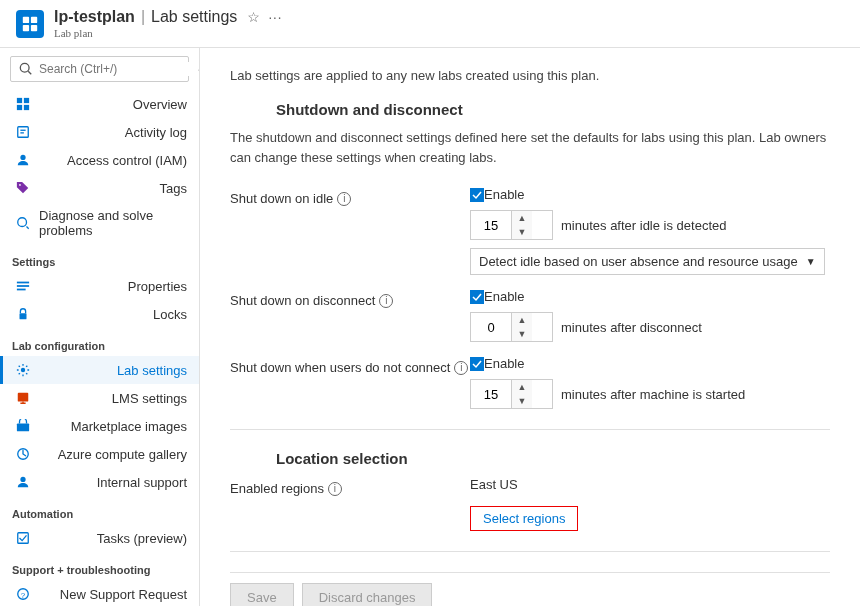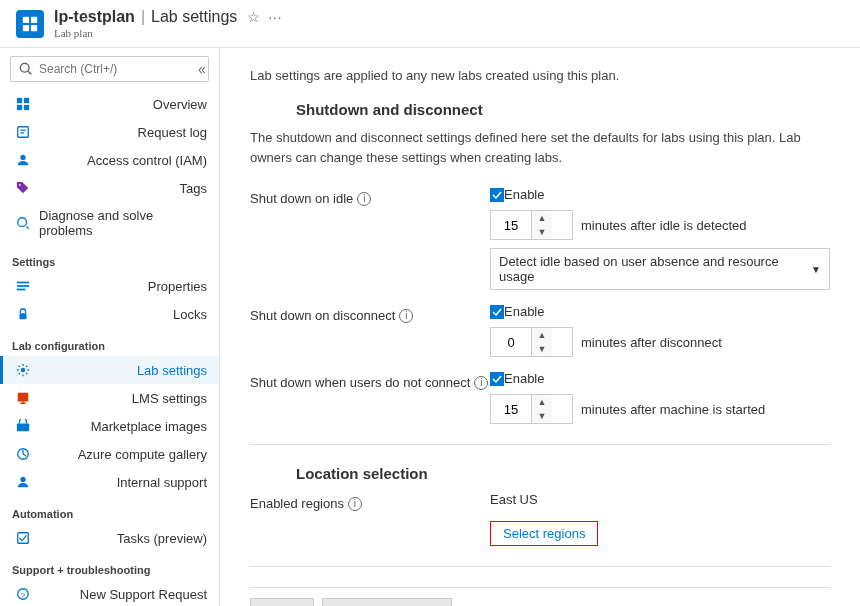--- a/index.html
+++ b/index.html
@@ -13,21 +13,21 @@
     .top-bar-title { font-size: 16px; font-weight: 600; color: #333; }
     .top-bar-separator { color: #999; margin: 0 6px; font-size: 16px; }
     .top-bar-page { font-size: 16px; color: #333; }
     .top-bar-subtitle { font-size: 11px; color: #666; margin-top: 1px; font-family: Liberation Serif, serif; }
     .top-bar-actions { display: flex; align-items: center; margin-left: 10px; gap: 8px; }
     .top-bar-actions span { color: #666; font-size: 14px; cursor: pointer; }
 
     .main-layout { display: flex; flex: 1; overflow: hidden; }
 
     
-    .sidebar { width: 220px; background: #fff; border-right: 1px solid #e0e0e0; overflow-y: auto; flex-shrink: 0; padding-bottom: 16px; }
+    .sidebar { width: 200px; background: #fff; border-right: 1px solid #e0e0e0; overflow-y: auto; flex-shrink: 0; padding-bottom: 16px; }
     .search-box { display: flex; align-items: center; margin: 8px 10px; border: 1px solid #ccc; border-radius: 2px; padding: 4px 8px; background: #fff; }
     .search-box input { border: none; outline: none; font-size: 12px; flex: 1; color: #333; }
     .search-icon-svg { width: 14px; height: 14px; margin-right: 6px; color: #555; flex-shrink: 0; }
     .collapse-btn { margin-left: 4px; cursor: pointer; color: #666; font-size: 14px; }
 
     .sidebar-section-label { font-size: 11px; font-weight: 600; color: #444; padding: 12px 12px 4px 12px; text-transform: none; }
     .sidebar-item { display: flex; align-items: center; padding: 6px 12px; cursor: pointer; color: #333; font-size: 13px; gap: 8px; border-left: 3px solid transparent; justify-content: space-between; }
     .sidebar-item.active { background: #EFF6FC; border-left: 3px solid #0078d4; color: #0078d4; }
     .sidebar-item-icon { width: 16px; height: 16px; flex-shrink: 0; display: flex; align-items: center; justify-content: center; }
     .icon-blue { color: #0078d4; }
@@ -124,21 +124,21 @@
     </div>
 
     <div class="sidebar-item">
       <div class="sidebar-item-icon icon-blue">
         <svg width="14" height="14" viewBox="0 0 16 16" fill="none" stroke="currentColor" stroke-width="1.5">
             <rect x="2" y="2" width="12" height="12" rx="1"></rect>
             <line x1="5" y1="6" x2="11" y2="6"></line>
             <line x1="5" y1="9" x2="9" y2="9"></line>
           </svg>
       </div>
-      <span>Request log</span>
+      <span>Activity log</span>
     </div>
 
     <div class="sidebar-item">
       <div class="sidebar-item-icon icon-blue">
         <svg width="14" height="14" viewBox="0 0 16 16" fill="currentColor">
             <circle cx="8" cy="5" r="3"></circle>
             <path d="M2 14c0-3 2.7-5 6-5s6 2 6 5"></path>
           </svg>
       </div>
       <span>Access control (IAM)</span>

